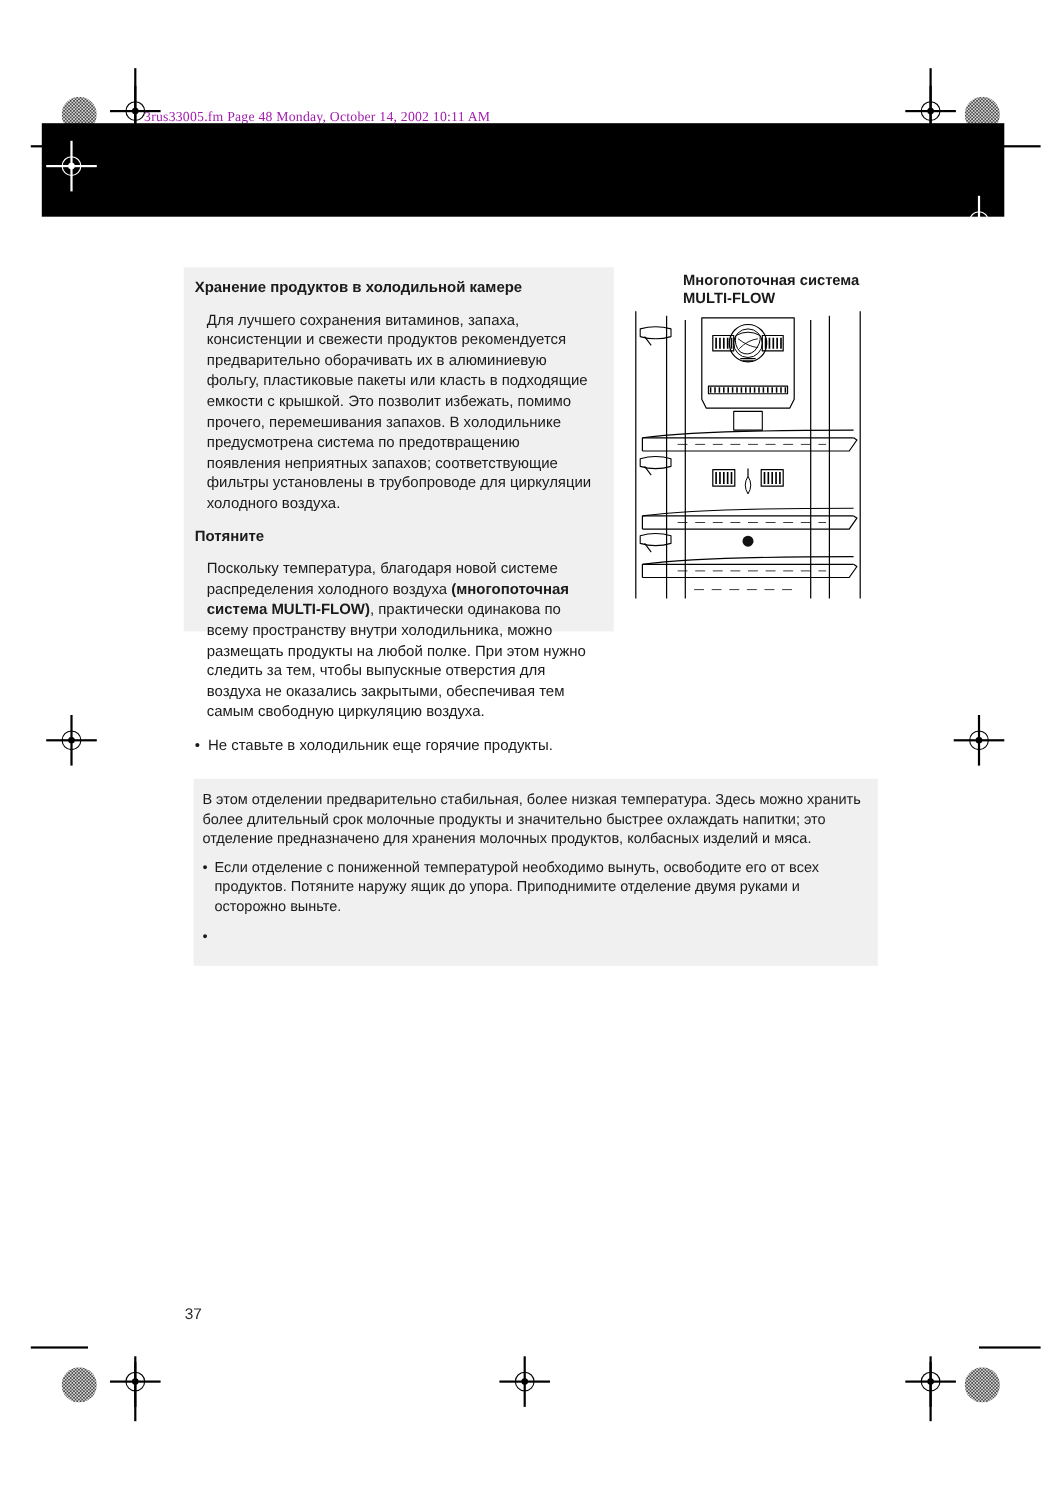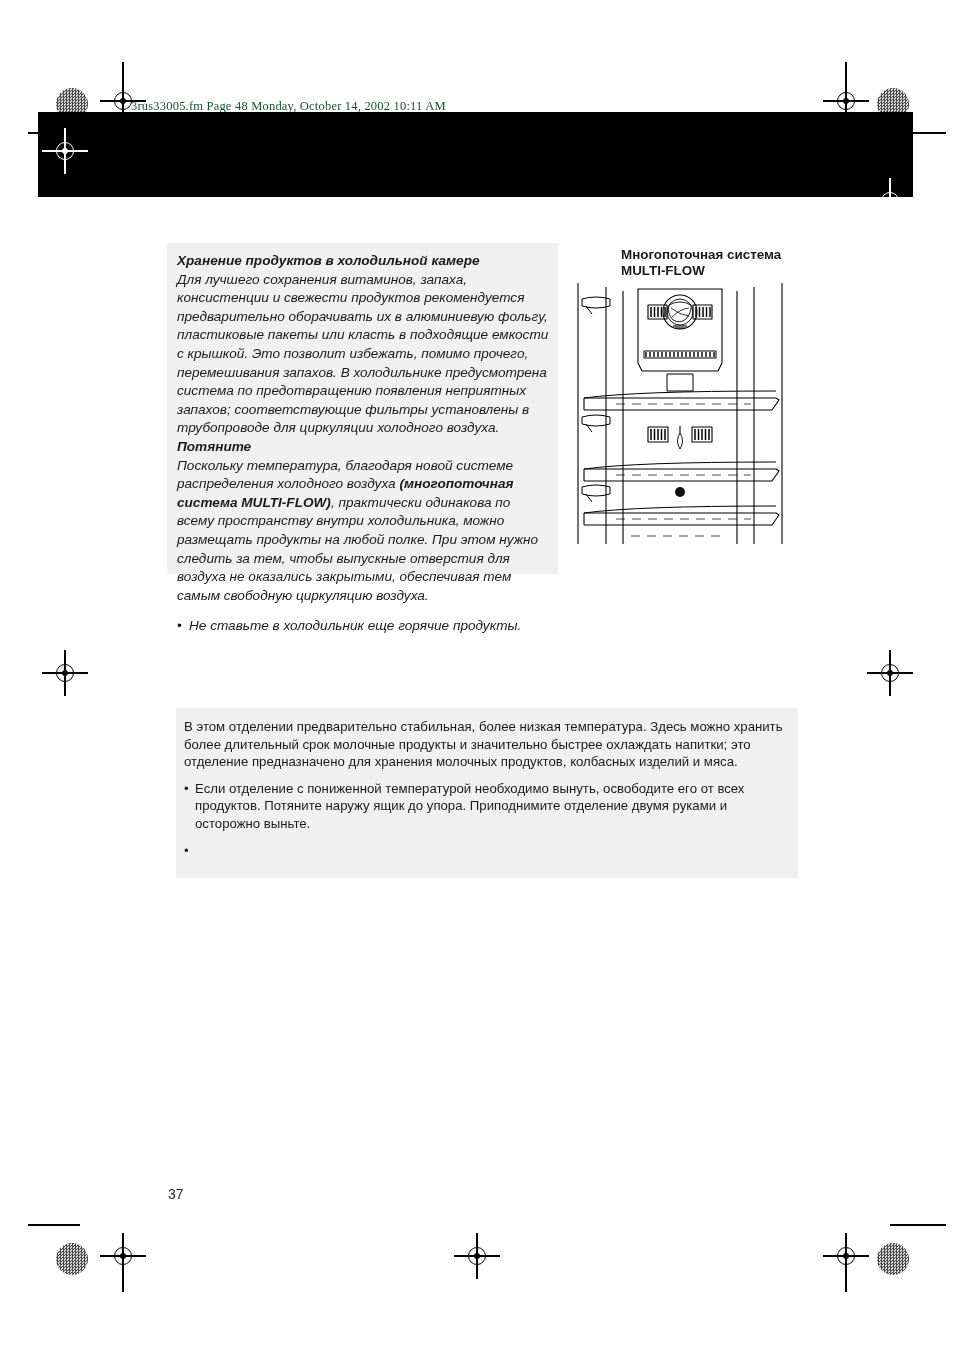--- a/index.html
+++ b/index.html
@@ -77,21 +77,21 @@
     width: 875px;
     height: 85px;
     background: #000000;
   }
   .filename-strip {
     position: absolute;
     left: 131px;
     top: 99px;
     font-family: "Liberation Serif", serif;
     font-size: 12.5px;
-    color: #14532d;
+    color: #a21caf;
     white-space: nowrap;
     letter-spacing: 0.2px;
   }
 
   
   .page-body {
     position: absolute;
     left: 0; top: 0;
     width: 954px; height: 1351px;
   }
@@ -100,36 +100,35 @@
     position: absolute;
     background: #f0f0f0;
   }
 
   
   #top-left-panel {
     left: 167px;
     top: 243px;
     width: 391px;
     height: 331px;
-    font-style: italic;
   }
   .col-text {
     position: absolute;
     left: 10px;
     top: 9px;
     width: 372px;
     font-size: 13.6px;
     line-height: 18.6px;
   }
   .col-text .hd {
     font-weight: bold;
     display: block;
   }
   .col-text p {
-    margin: 0;
+    margin: 11px;
   }
   .bullet-line {
     display: flex;
     margin-top: 12px;
   }
   .bullet-line .bu {
     width: 12px;
     flex: none;
   }
 

